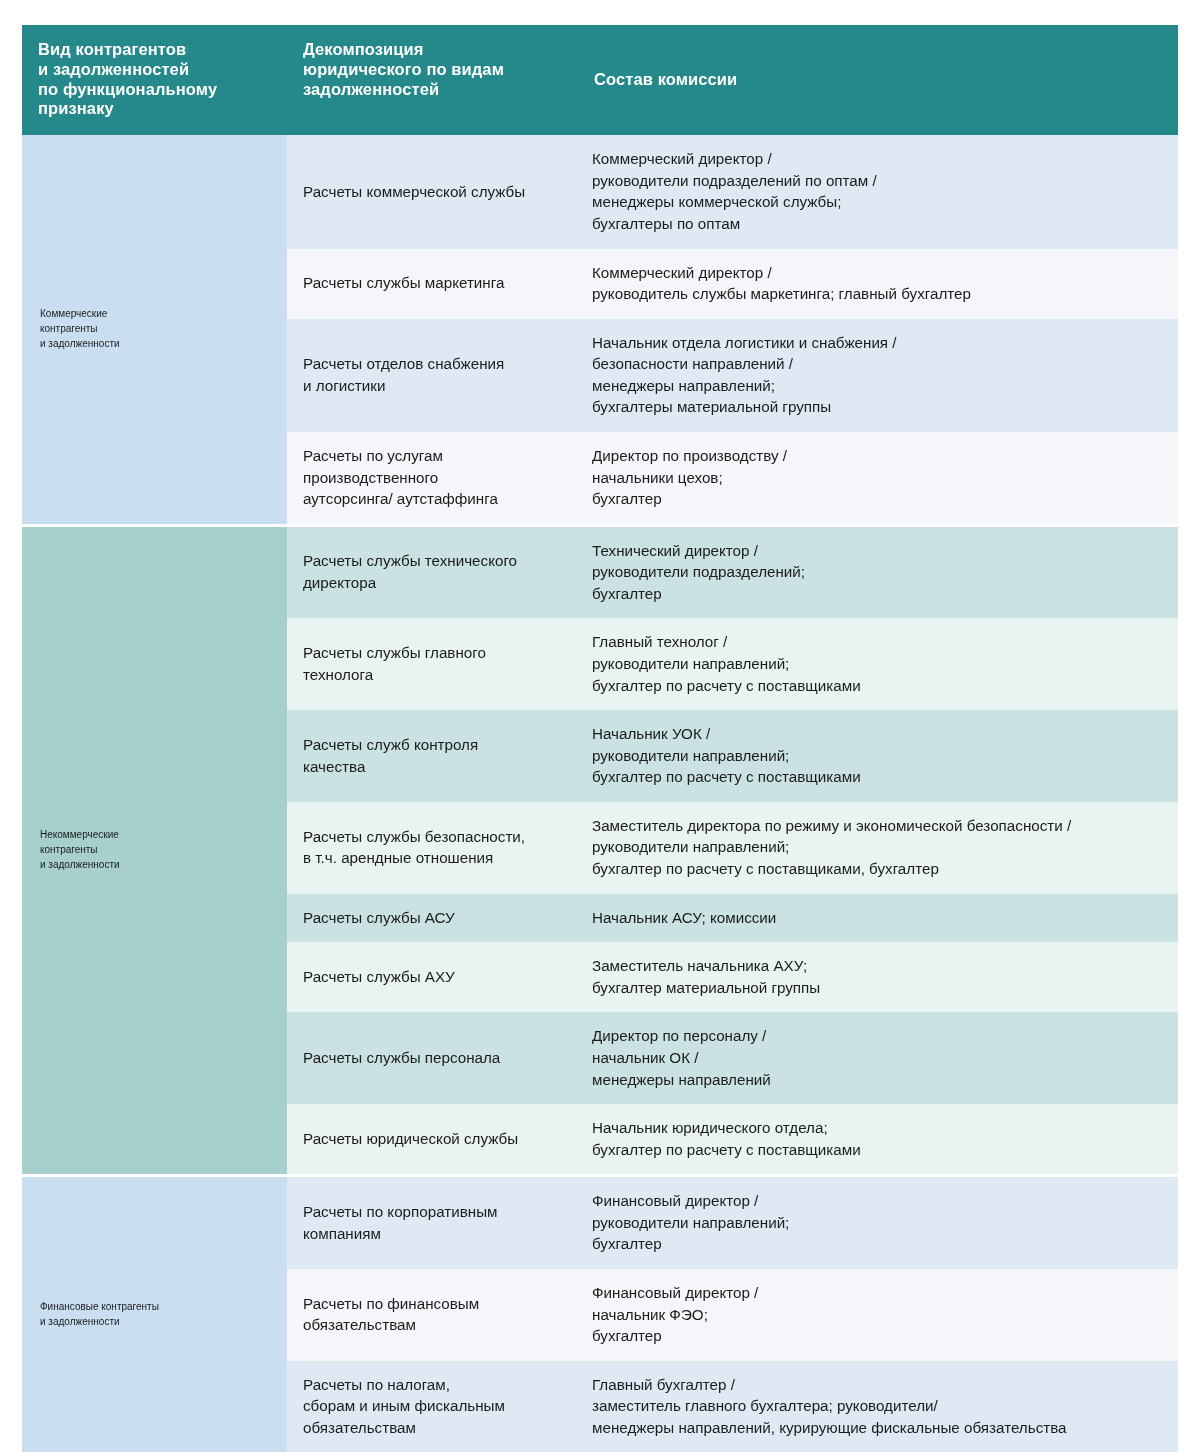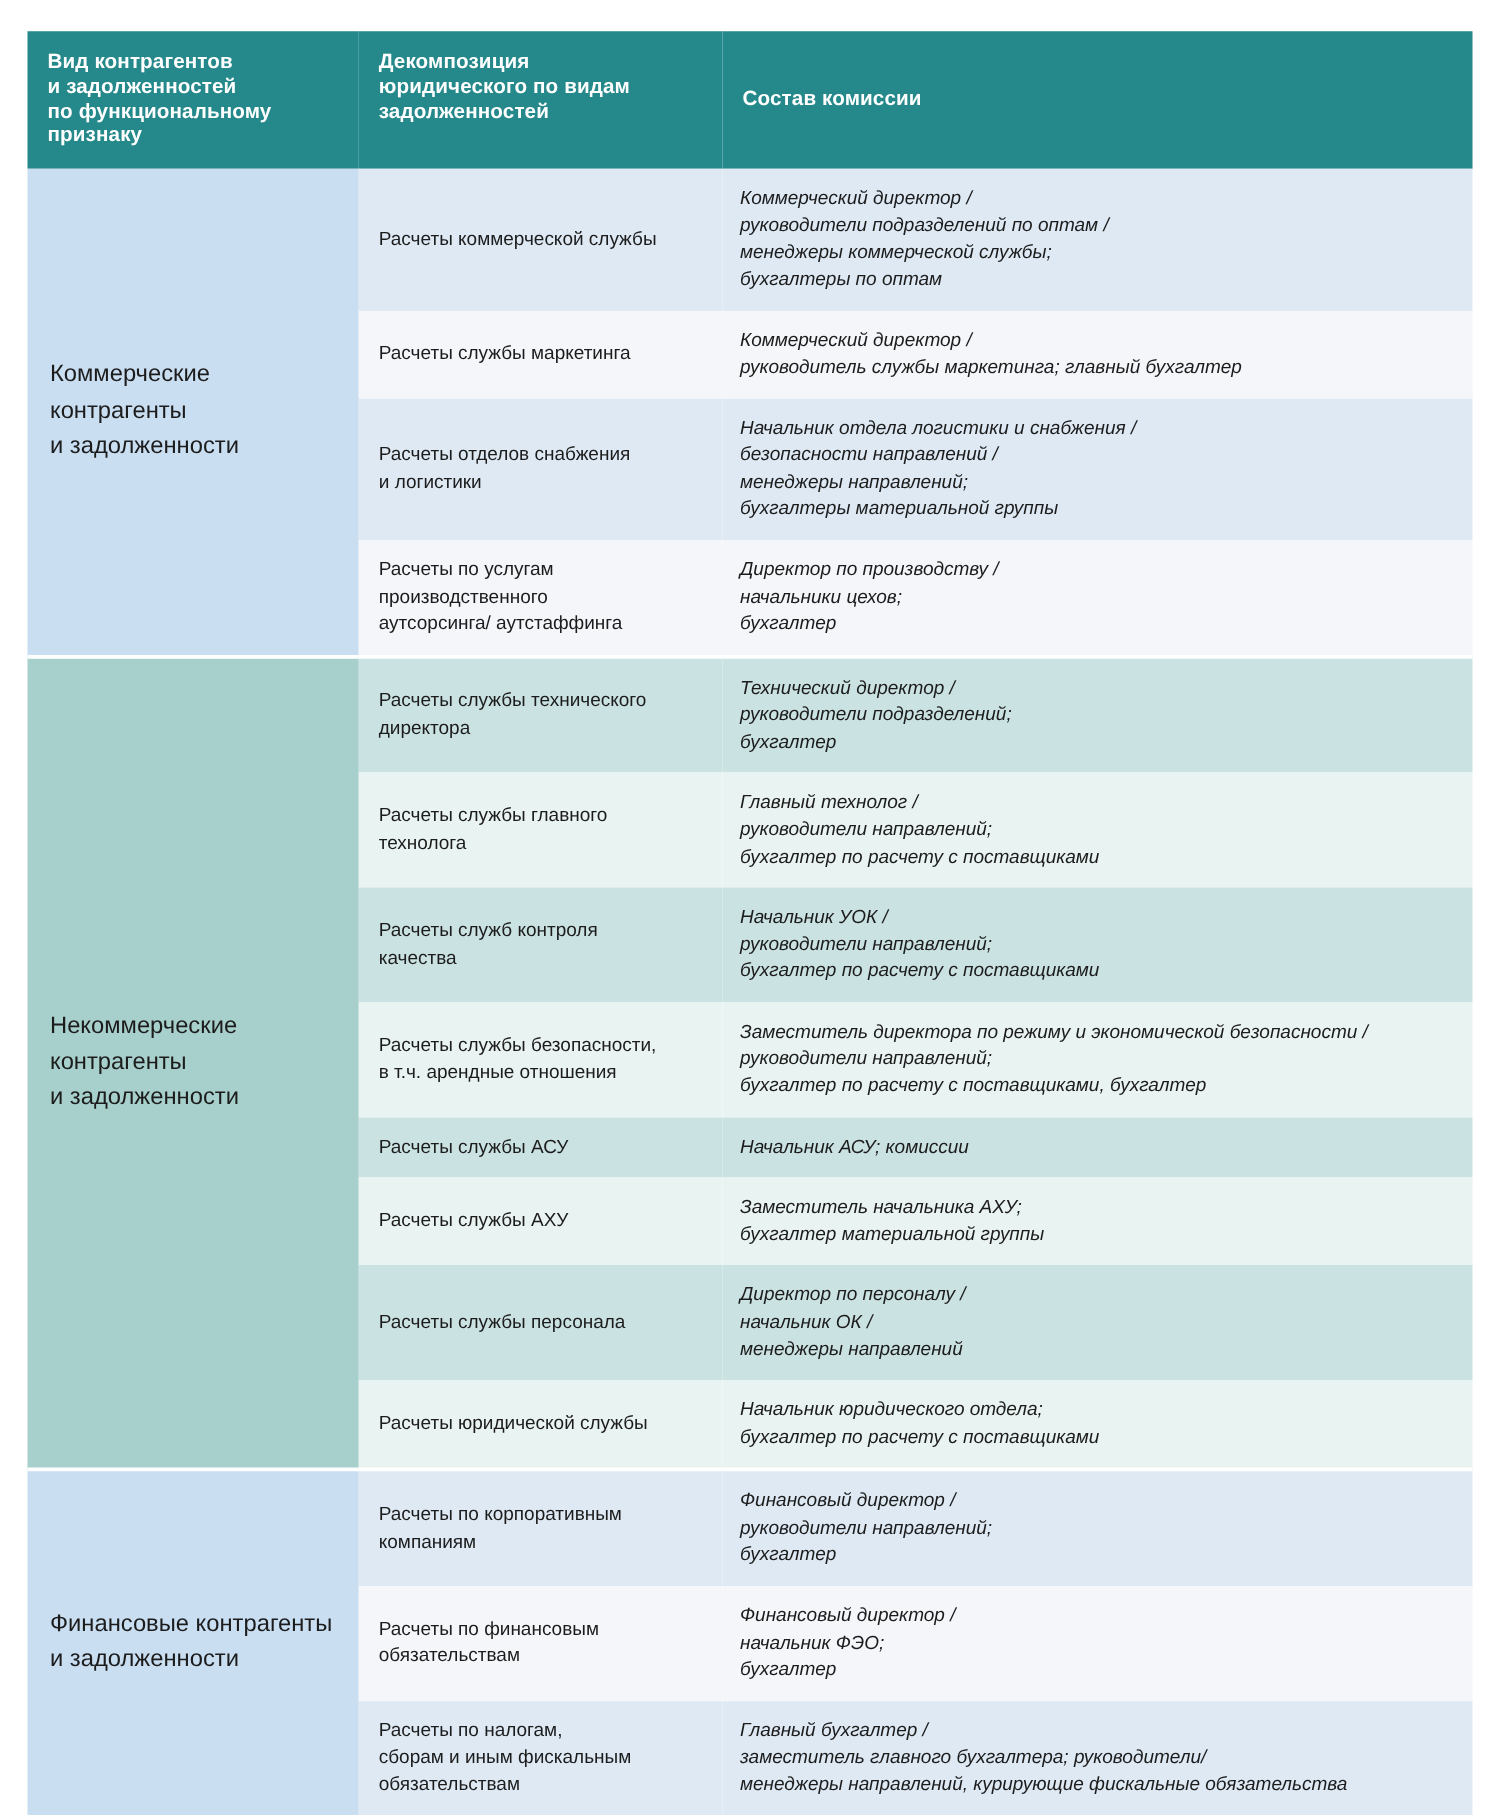--- a/index.html
+++ b/index.html
@@ -53,27 +53,27 @@
   tbody td {
     vertical-align: middle;
     padding: 13px 16px 14px 16px;
     font-size: 15.2px;
     line-height: 1.42;
     box-sizing: border-box;
     border: 0;
   }
   td.group {
     vertical-align: middle;
-    font-size: 19px;
+    font-size: 10px;
     line-height: 1.5;
     padding-left: 18px;
     padding-right: 10px;
   }
   td.decomp { padding-left: 16px; }
-  td.commission { padding-left: 14px; font-style: italic; }
+  td.commission { padding-left: 14px; }
 
   
   .grp-blue        { background: #cadef2; }
   .blue-a          { background: #dee9f4; }
   .blue-b          { background: #f5f6fa; }
   
   .grp-green       { background: #a7d0cc; }
   .green-a         { background: #cbe2e2; }
   .green-b         { background: #e9f3f1; }
 

